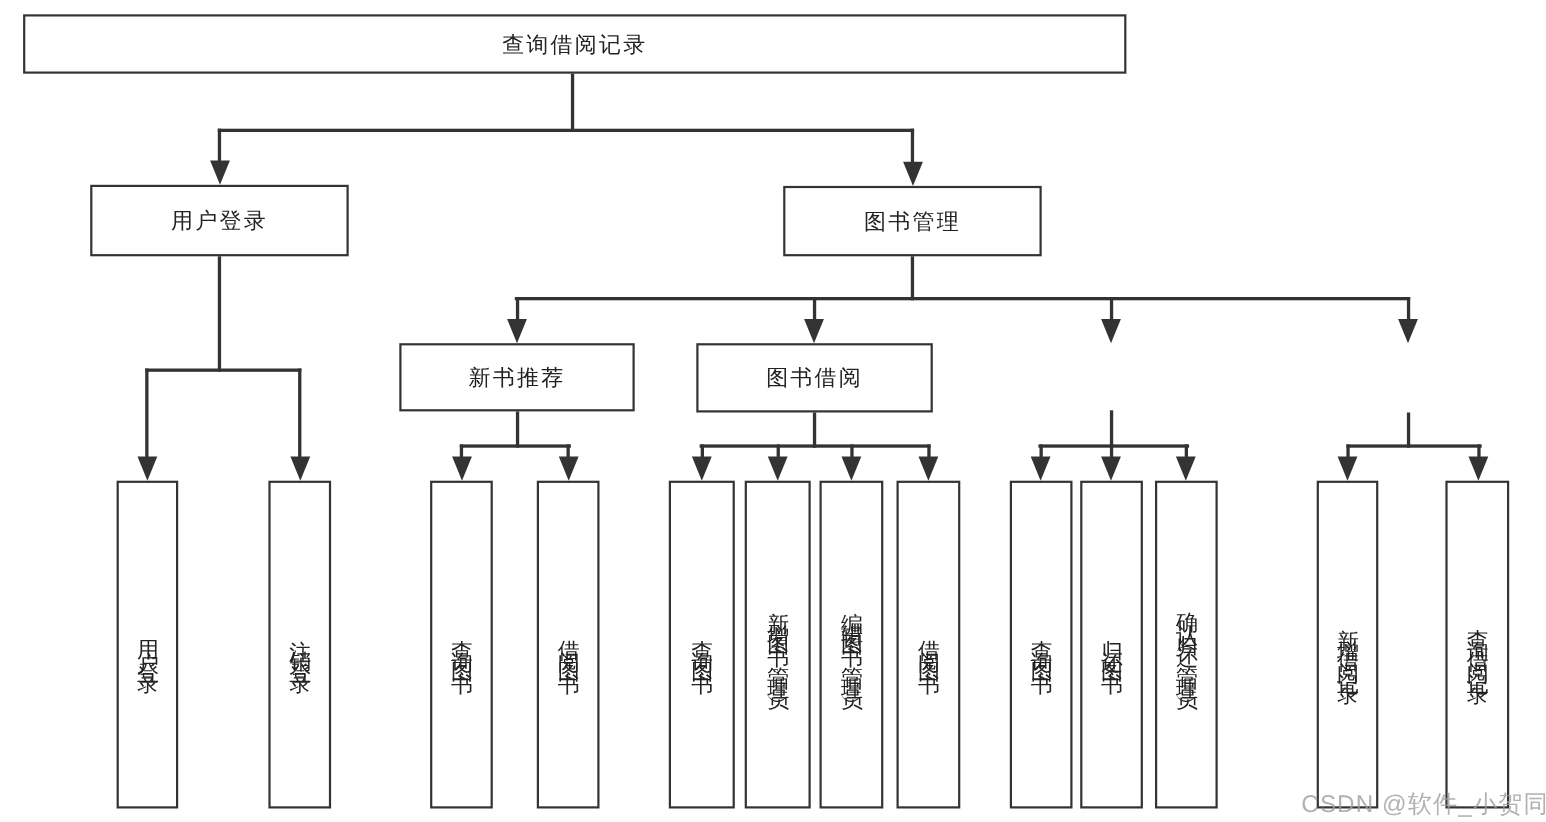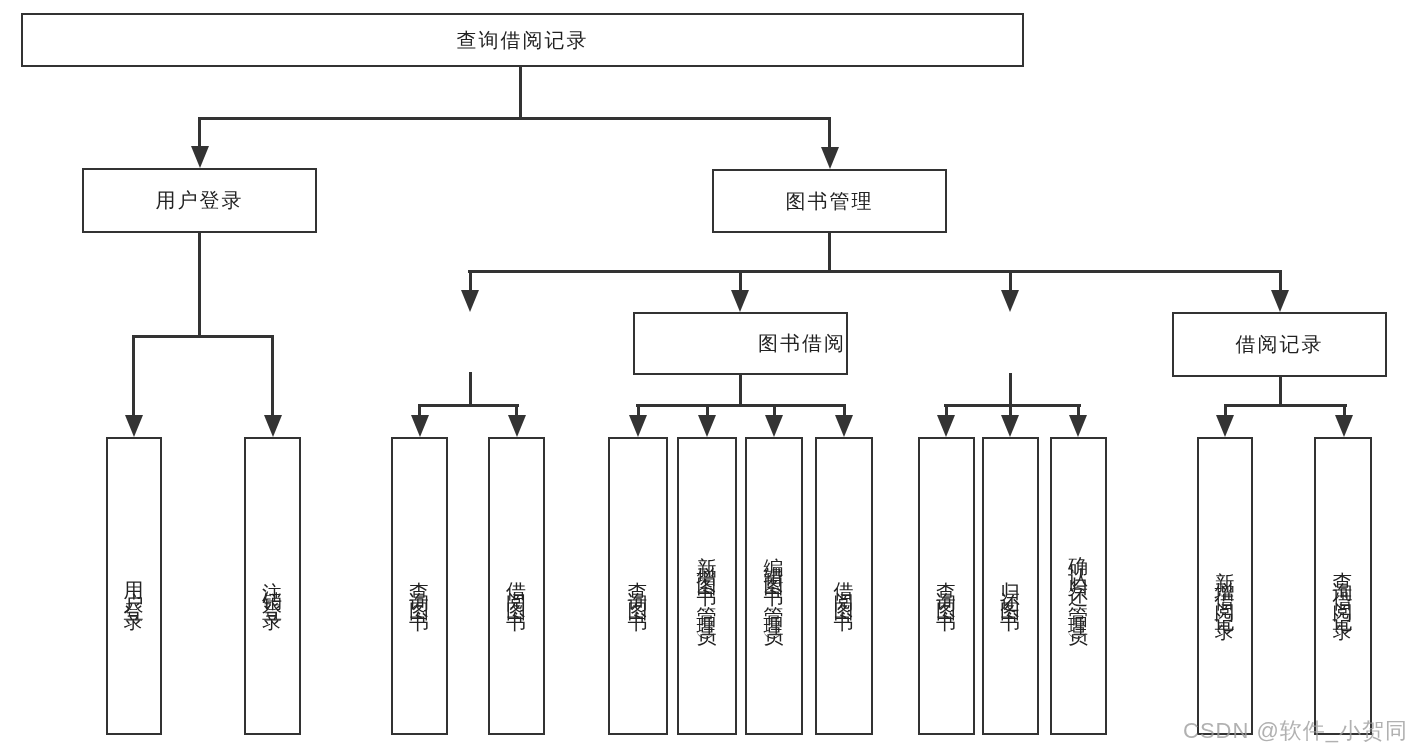--- a/index.html
+++ b/index.html
@@ -90,25 +90,25 @@
   <div class="hline" style="left:468px; top:270px; width:814px;"></div>
   <div class="vline" style="left:469px; top:270px; height:24px;"></div>
   <div class="arrow-down" style="left:461px; top:290px;"></div>
   <div class="vline" style="left:739px; top:270px; height:24px;"></div>
   <div class="arrow-down" style="left:731px; top:290px;"></div>
   <div class="vline" style="left:1009px; top:270px; height:24px;"></div>
   <div class="arrow-down" style="left:1001px; top:290px;"></div>
   <div class="vline" style="left:1279px; top:270px; height:24px;"></div>
   <div class="arrow-down" style="left:1271px; top:290px;"></div>
 
-  <div class="box" style="left:633px; top:312px; width:215px; height:63px;justify-content:flex-end;">
+  <div class="box" style="left:363px; top:312px; width:214px; height:62px;">
+    <span>新书推荐</span>
+  </div>
+  <div class="box" style="left:633px; top:312px; width:215px; height:63px;">
     <span>图书借阅</span>
-  </div>
-  <div class="box" style="left:1172px; top:312px; width:215px; height:65px;">
-    <span>借阅记录</span>
   </div>
 
   <div class="vline" style="left:469px; top:372px; height:35px;"></div>
   <div class="hline" style="left:418px; top:404px; width:101px;"></div>
   <div class="vline" style="left:418px; top:404px; height:14px;"></div>
   <div class="arrow-down" style="left:411px; top:415px;"></div>
   <div class="vline" style="left:515px; top:404px; height:14px;"></div>
   <div class="arrow-down" style="left:508px; top:415px;"></div>
 
   <div class="vline" style="left:739px; top:373px; height:34px;"></div>

